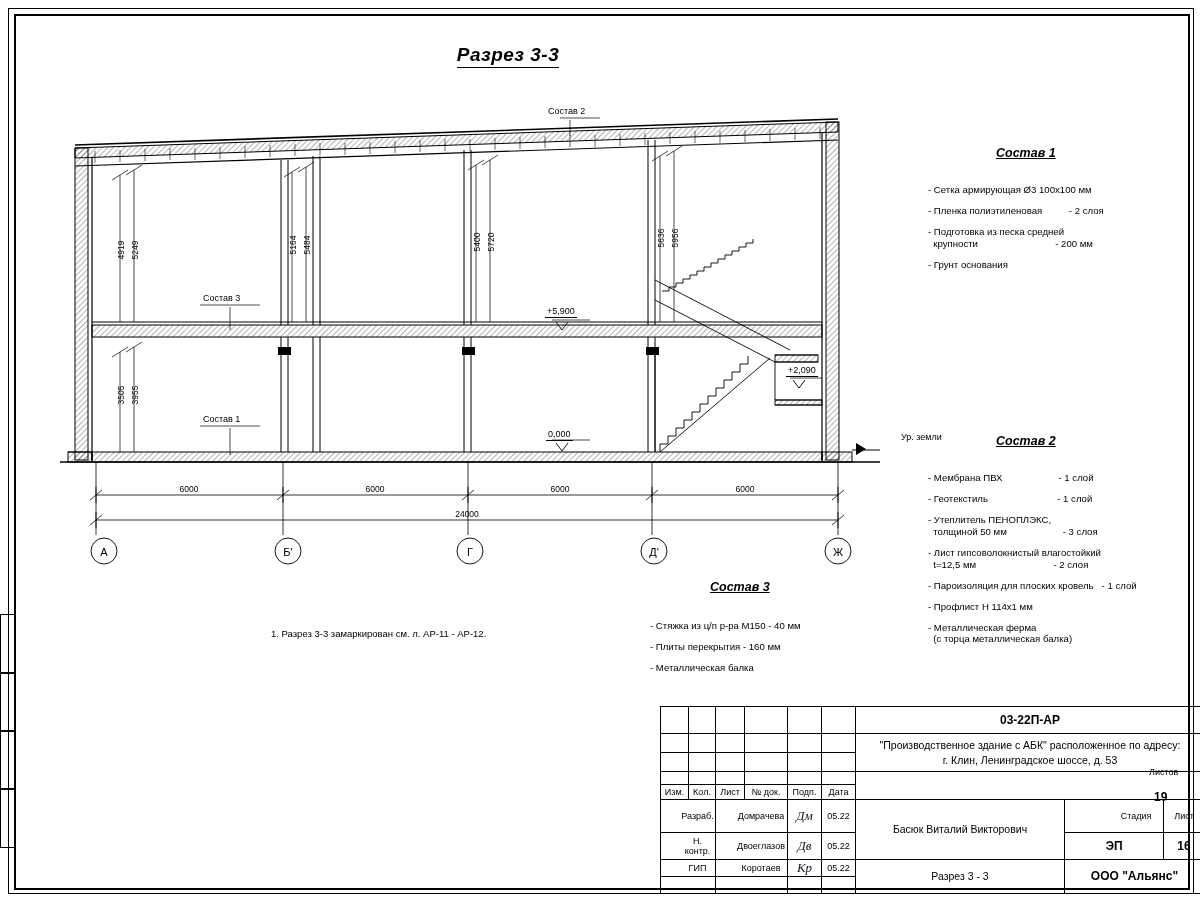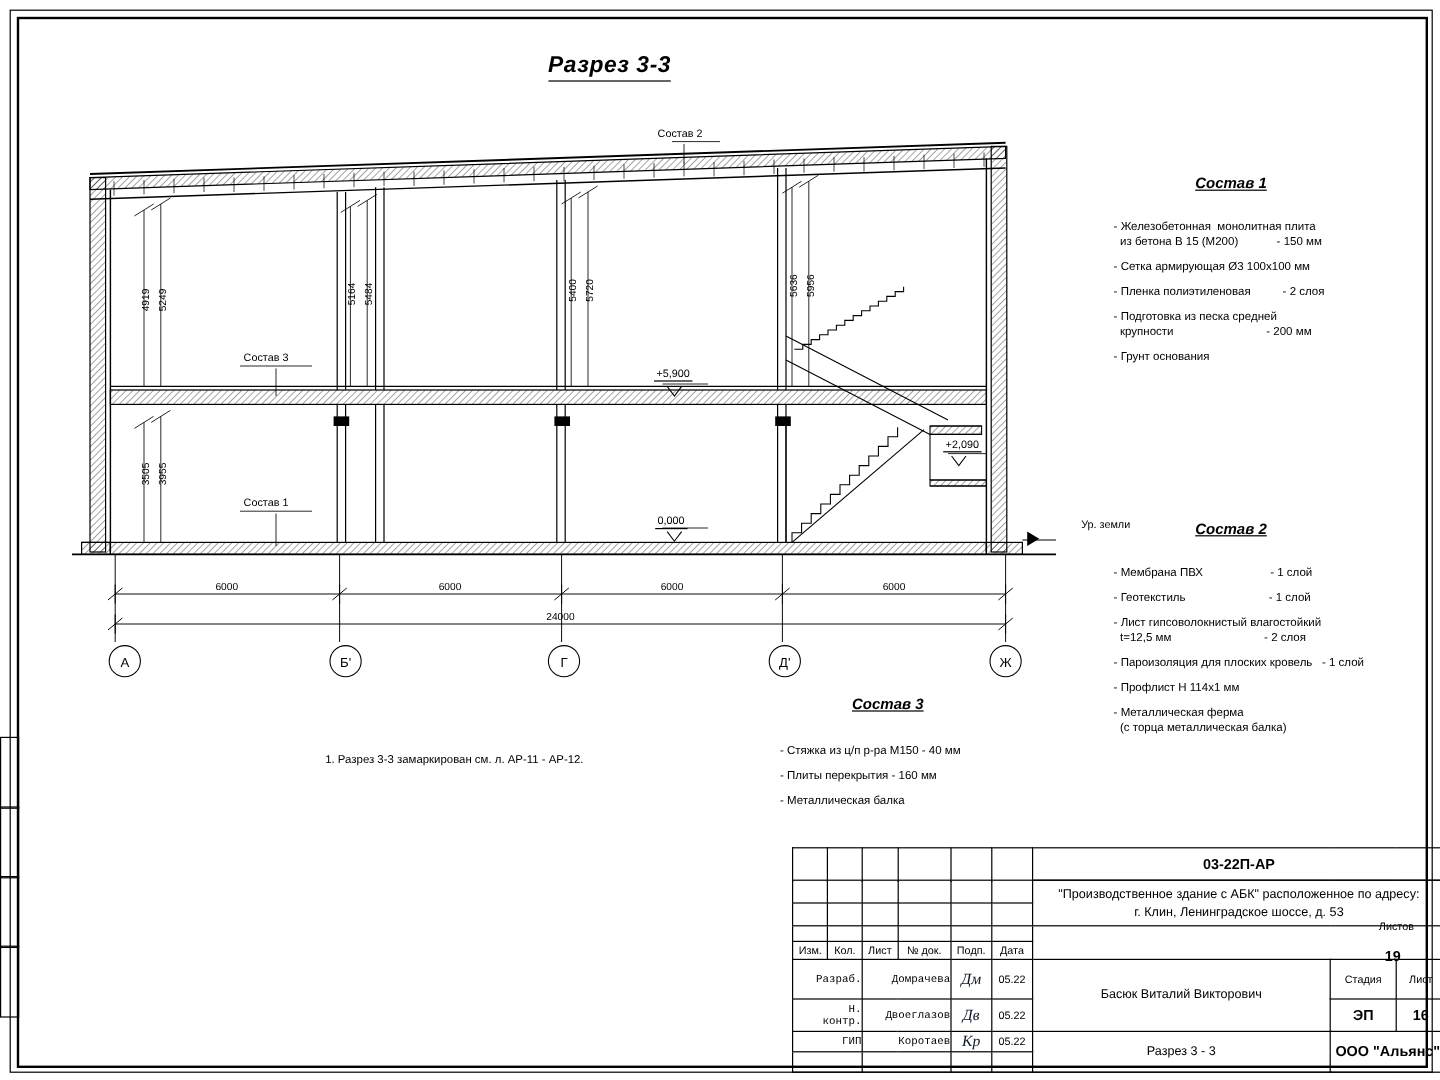--- a/index.html
+++ b/index.html
@@ -15,21 +15,21 @@
   .spec .row{margin-bottom:9px;white-space:pre;}
   .lbl{position:absolute;font-size:9px;}
   .lbl-box{position:absolute;font-size:9px;border-bottom:1px solid #000;padding:0 2px 1px 2px;}
   .note{position:absolute;font-size:9.5px;}
   
   svg{position:absolute;left:0;top:0;}
   
   .tb{position:absolute;left:660px;top:706px;width:545px;height:172px;}
   .tb table{border-collapse:collapse;font-size:9px;}
   .tb td{border:1px solid #000;padding:0;text-align:center;vertical-align:middle;}
-  .tb .lft{text-align:right;padding-left:19px;font-family:Liberation Mono, monospace;}
+  .tb .lft{text-align:center;padding-left:19px;}
   .big{font-size:12px;font-weight:bold;}
   .med{font-size:10.5px;}
   .sig{font-family:"Liberation Serif",serif;font-style:italic;font-size:13px;color:#0f172a;}
 </style>
 </head>
 <body>
 
 <div id="sheet">
 
   <div class="frame-outer"></div>
@@ -265,33 +265,33 @@
   <div class="lbl" style="left:203px;top:414px;">Состав 1</div>
   <div class="lbl-box" style="left:545px;top:306px;">+5,900</div>
   <div class="lbl-box" style="left:786px;top:365px;">+2,090</div>
   <div class="lbl-box" style="left:546px;top:429px;">0,000</div>
   <div class="lbl" style="left:861px;top:432px;margin-left:40px;">Ур. земли</div>
 
   <div class="note" style="left:228px;top:628px;margin-left:43px;">1. Разрез 3-3 замаркирован см. л. АР-11 - АР-12.</div>
 
   <div class="spec" style="left:928px;top:146px;width:262px;">
     <div class="hdr" style="position:relative;margin:0 0 22px 68px;">Состав 1</div>
-    <div class="row">- Железобетонная  монолитная плита
-  из бетона В 15 (М200)            - 150 мм</div>
     <div class="row">- Сетка армирующая Ø3 100х100 мм</div>
     <div class="row">- Пленка полиэтиленовая          - 2 слоя</div>
     <div class="row">- Подготовка из песка средней
   крупности                             - 200 мм</div>
     <div class="row">- Грунт основания</div>
   </div>
 
   <div class="spec" style="left:928px;top:434px;width:268px;">
     <div class="hdr" style="position:relative;margin:0 0 22px 68px;">Состав 2</div>
     <div class="row">- Мембрана ПВХ                     - 1 слой</div>
     <div class="row">- Геотекстиль                          - 1 слой</div>
+    <div class="row">- Утеплитель ПЕНОПЛЭКС,
+  толщиной 50 мм                     - 3 слоя</div>
     <div class="row">- Лист гипсоволокнистый влагостойкий
   t=12,5 мм                             - 2 слоя</div>
     <div class="row">- Пароизоляция для плоских кровель   - 1 слой</div>
     <div class="row">- Профлист Н 114х1 мм</div>
     <div class="row">- Металлическая ферма
   (с торца металлическая балка)</div>
   </div>
 
   <div class="spec" style="left:650px;top:580px;width:230px;">
     <div class="hdr" style="position:relative;margin:0 0 24px 60px;">Состав 3</div>
@@ -350,21 +350,21 @@
         <td>Подп.</td>
         <td>Дата</td>
         <td colspan="4" style="border-top:none;"></td>
       </tr>
       <tr>
         <td colspan="2" class="lft" style="height:32px;">Разраб.</td>
         <td colspan="2" class="lft">Домрачева</td>
         <td class="sig">Дм</td>
         <td>05.22</td>
         <td colspan="2" rowspan="2" class="med" style="width:178px;">Басюк Виталий Викторович</td>
-        <td style="width:54px;height:16px;">Стадия</td>
+        <td style="width:54px;height:16px;padding-left:44px;">Стадия</td>
         <td style="width:40px;">Лист</td>
       </tr>
       <tr>
         <td colspan="2" class="lft" style="height:16px;">Н. контр.</td>
         <td colspan="2" class="lft">Двоеглазов</td>
         <td class="sig">Дв</td>
         <td>05.22</td>
         <td class="big" style="height:26px;">ЭП</td>
         <td class="big">16</td>
       </tr>

